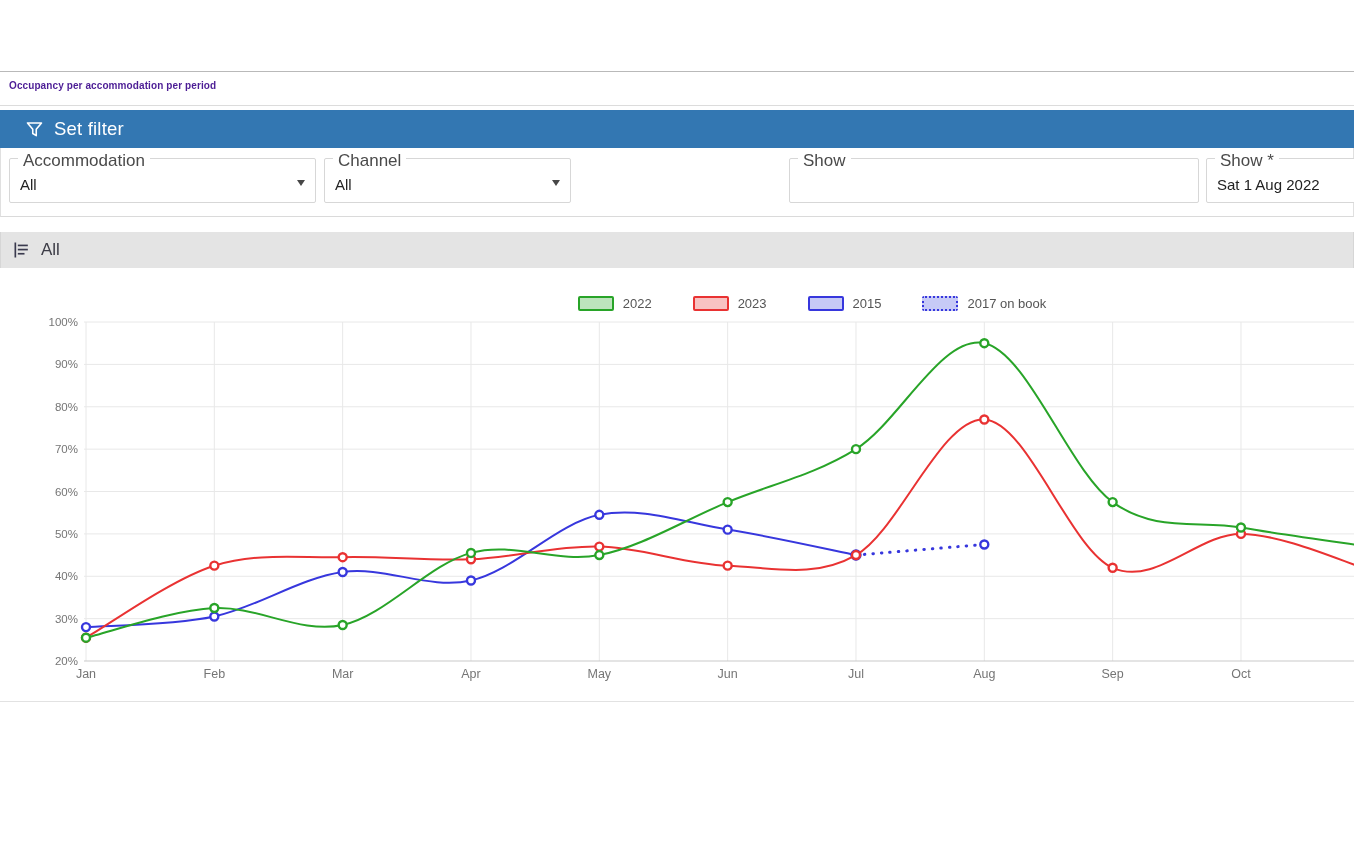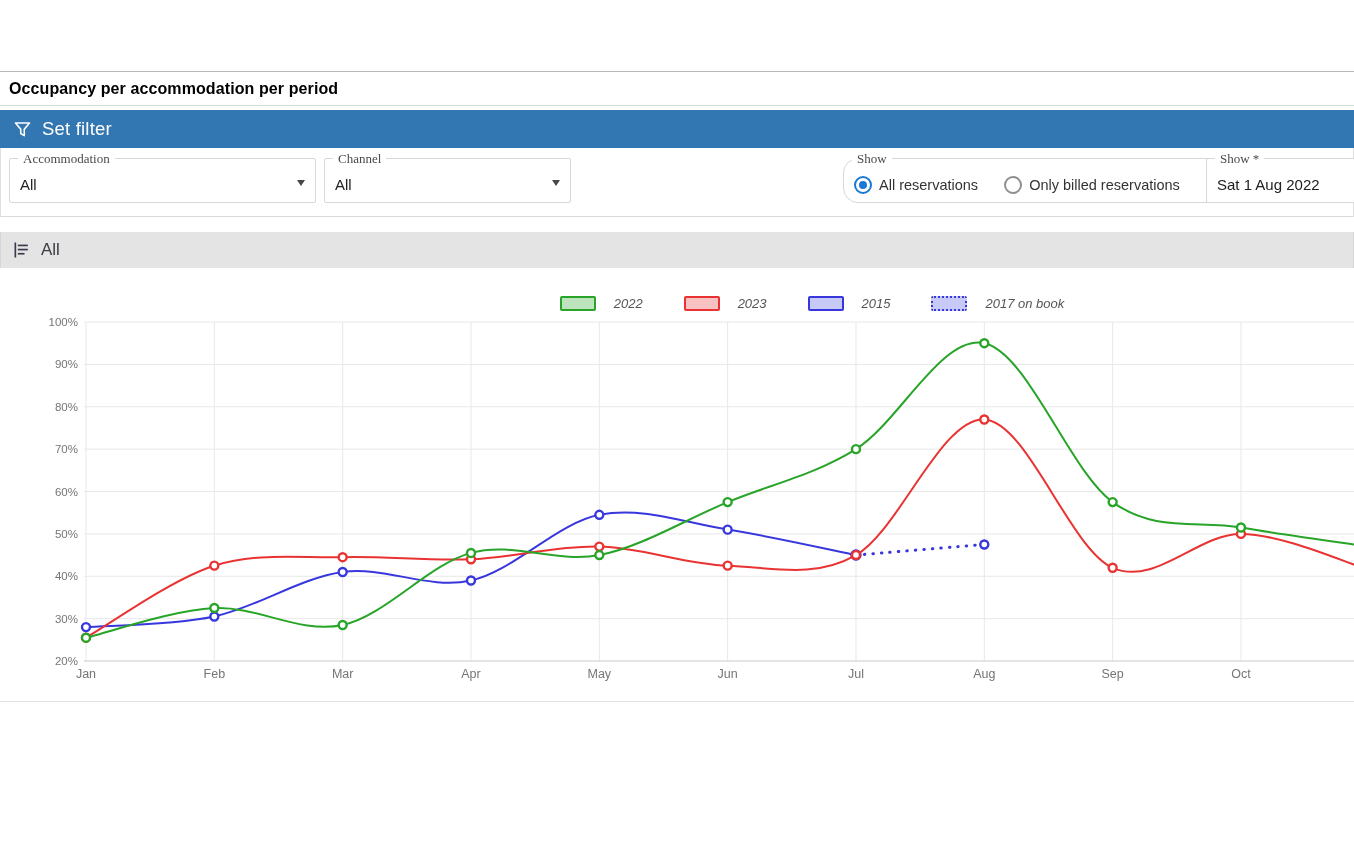--- a/index.html
+++ b/index.html
@@ -5,38 +5,38 @@
   html,body{margin:0;padding:0;}
   body{
     width:1354px;height:847px;position:relative;overflow:hidden;
     background:#ffffff;
     font-family:"Liberation Sans", sans-serif;
     -webkit-font-smoothing:antialiased;
   }
   .hr{position:absolute;left:0;right:0;height:1px;background:#b9b9b9;}
   .hr.light{background:#dcdcdc;}
   .page-title{
-    position:absolute;left:9px;top:80px;font-size:16px;font-weight:700;color:#000000;letter-spacing:.1px;
+    position:absolute;left:9px;top:80px;font-size:10px;font-weight:700;color:#4c1d95;letter-spacing:.1px;
   }
   
   .filter-panel{position:absolute;left:0;top:110px;width:1354px;}
   .filter-header{
-    height:38px;background:#3377b2;color:#fff;display:flex;align-items:center;gap:9px;padding-left:12px;
+    height:38px;background:#3377b2;color:#fff;display:flex;align-items:center;gap:9px;padding-left:24px;
   }
   .filter-header .label{font-size:18.5px;font-weight:500;letter-spacing:.2px;}
   .filter-body{
     position:relative;height:69px;background:#fff;
     border-left:1px solid #e0e0e0;border-right:1px solid #e0e0e0;border-bottom:1px solid #dadada;
     box-sizing:border-box;
   }
   .fieldset{
     position:absolute;top:10px;height:45px;border:1px solid #d7d7d7;border-radius:2px;background:#fff;box-sizing:border-box;
   }
   .fieldset .flabel{
-    position:absolute;top:-8px;left:8px;background:#fff;padding:0 5px;font-size:13px;color:#4a4a4a;white-space:nowrap;font-family:Liberation Serif, serif;
+    position:absolute;top:-8px;left:8px;background:#fff;padding:0 5px;font-size:17px;color:#4a4a4a;white-space:nowrap;
   }
   .fieldset .fvalue{
     position:absolute;left:10px;bottom:9px;font-size:15px;color:#222;white-space:nowrap;
   }
   .caret{
     position:absolute;right:10px;bottom:16px;width:0;height:0;
     border-left:4.5px solid transparent;border-right:4.5px solid transparent;border-top:6px solid #474747;
   }
   .radio-row{position:absolute;left:10px;bottom:8px;display:flex;gap:26px;align-items:center;}
   .radio-opt{display:flex;align-items:center;gap:7px;font-size:14.5px;color:#333;white-space:nowrap;cursor:default;}
@@ -52,21 +52,21 @@
     border-left:1px solid #d6d6d6;border-right:1px solid #d6d6d6;
   }
   .section-header .stitle{font-size:17px;color:#3c3c46;}
   .chart-panel{
     position:absolute;left:0;top:268px;width:1354px;height:434px;background:#fff;
     border-bottom:1px solid #e2e2e2;box-sizing:border-box;
   }
   .legend{
     position:absolute;left:270px;right:0;top:28px;display:flex;justify-content:center;align-items:center;gap:41px;
   }
-  .legend-item{display:flex;align-items:flex-end;gap:18px;font-style:italic;}
+  .legend-item{display:flex;align-items:flex-end;gap:9px;}
   .legend-swatch{width:32px;height:11px;border-radius:2px;border:2px solid;}
   .legend-label{font-size:13px;color:#555;white-space:nowrap;}
   svg text{font-family:"Liberation Sans",sans-serif;}
 </style>
 </head>
 <body>
 
 <div class="hr" style="top:71px"></div>
 
 <div class="page-title">Occupancy per accommodation per period</div>
@@ -90,32 +90,22 @@
       <span class="caret"></span>
     </div>
 
     <div class="fieldset" style="left:323px;width:247px;">
       <span class="flabel">Channel</span>
       <span class="fvalue">All</span>
       <span class="caret"></span>
     </div>
 
 
-    <div class="fieldset" style="left:842px;width:410px;border-radius:15px;">
+    <div class="fieldset" style="left:788px;width:410px;">
       <span class="flabel">Show</span>
-      <div class="radio-row">
-        <span class="radio-opt">
-          <span class="radio sel"></span>
-          <span>All reservations</span>
-        </span>
-        <span class="radio-opt">
-          <span class="radio"></span>
-          <span>Only billed reservations</span>
-        </span>
-      </div>
     </div>
 
     <div class="fieldset" style="left:1205px;width:200px;">
       <span class="flabel">Show *</span>
       <span class="fvalue">Sat 1 Aug 2022</span>
     </div>
 
   </div>
 </div>
 

